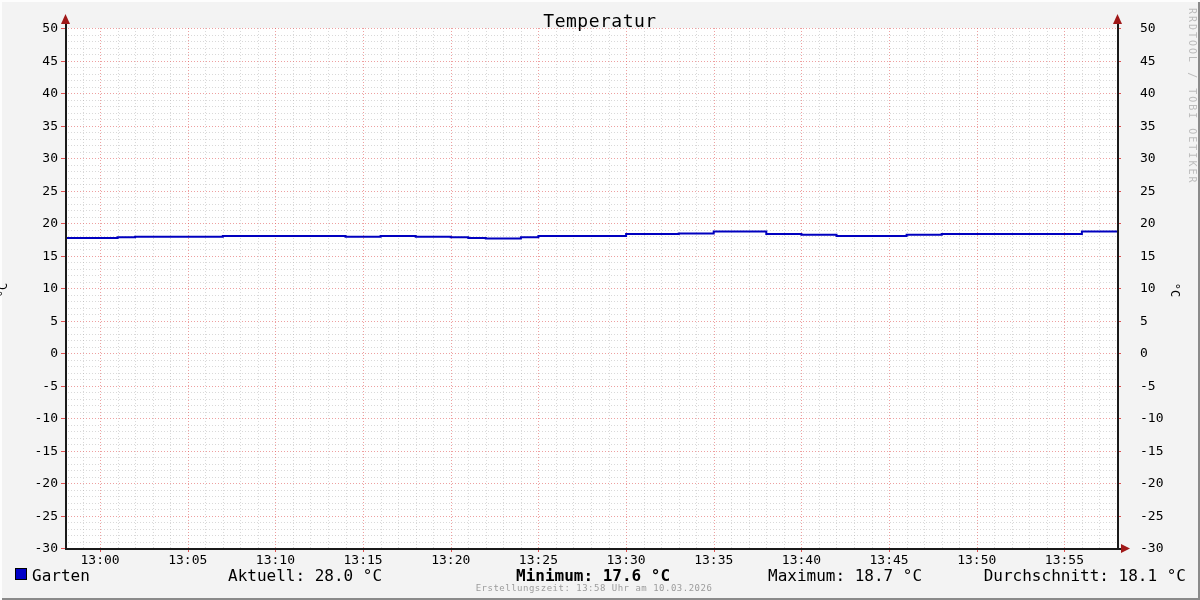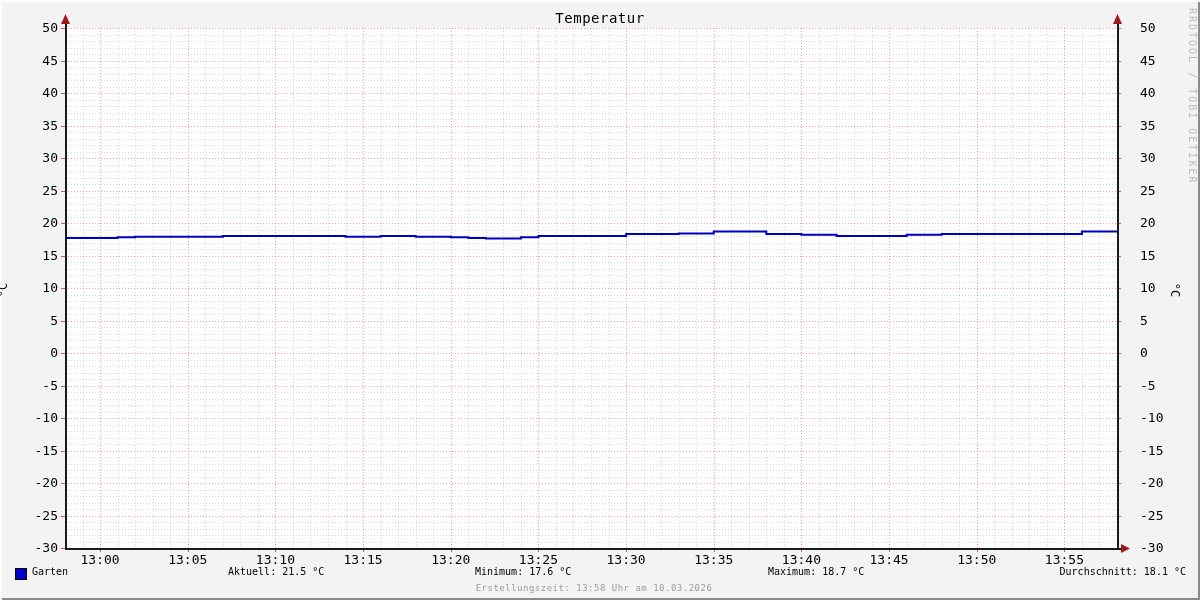--- a/index.html
+++ b/index.html
@@ -4,41 +4,41 @@
 <style>
   html,body{margin:0;padding:0;background:#ffffff;}
   .graph{
     position:relative;width:1200px;height:600px;
     background:#f3f3f3;overflow:hidden;
     font-family:"DejaVu Sans Mono","Liberation Mono",monospace;
     box-shadow:inset 2px 2px 0 #fdfdfd, inset -2px -2px 0 #8a8a8a;
   }
   .title{
     position:absolute;top:10px;left:0;right:0;text-align:center;
-    font-size:14px;color:#000;letter-spacing:0.5px;
+    font-size:18px;color:#000;letter-spacing:0.5px;
   }
   svg.plot{position:absolute;left:0;top:0;}
   .axis-unit{
     position:absolute;font-size:12px;color:#000;white-space:nowrap;
   }
   .axis-unit.left{left:-4px;top:283px;transform:rotate(-90deg);transform-origin:center;}
   .axis-unit.right{right:18px;top:283px;transform:rotate(90deg);transform-origin:center;}
   .watermark{
     position:absolute;right:2px;top:8px;
     writing-mode:vertical-rl;text-orientation:mixed;
     font-size:10px;letter-spacing:2px;color:#bcbcbc;
   }
-  .legend-row{position:absolute;left:0;top:566px;width:1200px;height:16px;font-size:10px;color:#000;}
+  .legend-row{position:absolute;left:0;top:566px;width:1200px;height:16px;font-size:16px;color:#000;}
   .legend-swatch{
     position:absolute;left:15px;top:2px;width:10px;height:10px;
     background:#0000c8;border:1px solid #000;
   }
   .legend-name{position:absolute;left:32px;top:0;}
   .stat-aktuell{position:absolute;left:228px;top:0;}
-  .stat-minimum{position:absolute;left:475px;top:0;}
+  .stat-minimum{position:absolute;left:516px;top:0;font-weight:bold;}
   .stat-maximum{position:absolute;left:768px;top:0;}
   .stat-durchschnitt{position:absolute;right:14px;top:0;padding-left:48px;}
   .creation{
     position:absolute;left:0;right:12px;top:583px;text-align:center;
     font-size:9px;color:#9c9c9c;letter-spacing:0.5px;
   }
 </style>
 </head>
 <body>
 
@@ -310,20 +310,20 @@
   <div class="title">Temperatur</div>
 
   <div class="axis-unit left">°C</div>
   <div class="axis-unit right">°C</div>
 
   <div class="watermark">RRDTOOL / TOBI OETIKER</div>
 
   <div class="legend-row">
     <span class="legend-swatch"></span>
     <span class="legend-name">Garten</span>
-    <span class="stat-aktuell">Aktuell: 21.5 °C</span>
+    <span class="stat-aktuell">Aktuell: 28.0 °C</span>
     <span class="stat-minimum">Minimum: 17.6 °C</span>
     <span class="stat-maximum">Maximum: 18.7 °C</span>
     <span class="stat-durchschnitt">Durchschnitt: 18.1 °C</span>
   </div>
 
   <div class="creation">Erstellungszeit: 13:58 Uhr am 10.03.2026</div>
 </div>
 
 </body></html>

